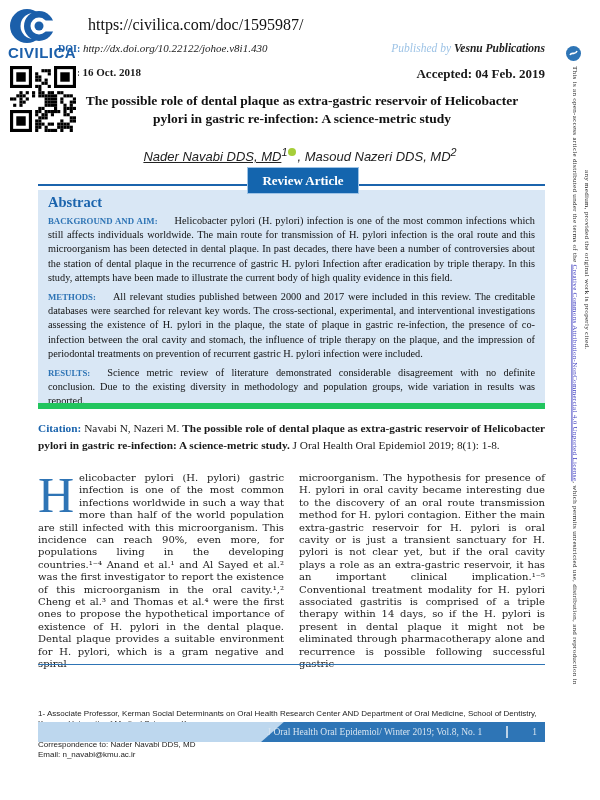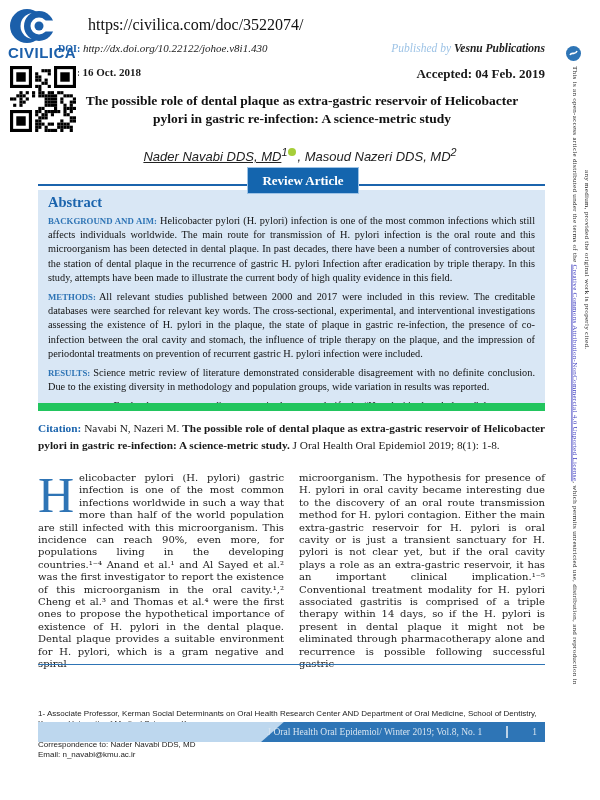--- a/index.html
+++ b/index.html
@@ -30,24 +30,24 @@
   .auth-underline{text-decoration:underline;}
   .orcid{display:inline-block;width:8px;height:8px;border-radius:50%;background:#A6CE39;
          vertical-align:super;margin:0 1px;}
   .badge-rule{position:absolute;left:38px;top:184px;width:507px;height:2px;background:#1B64AD;}
   .badge{position:absolute;left:247px;top:167px;width:110px;height:25px;background:#1465AE;
          color:#fff;font-weight:bold;font-size:13px;text-align:center;line-height:25px;z-index:2;
          border:1px solid #9DC3E6;}
 
   
   .abstract{position:absolute;left:38px;top:190px;width:487px;height:203px;background:#D9E7F5;
-            padding:4px 10px 6px 10px;border-bottom:8px solid #22c55e;overflow:hidden;}
+            padding:4px 10px 6px 10px;border-bottom:6px solid #22c55e;overflow:hidden;}
   .abstract h2{margin:0 0 2px 0;font-size:14.5px;color:#1B64AD;}
   .abs-p{margin:3px 0 5px 0;font-size:10.3px;line-height:1.38;text-align:justify;color:#111;}
-  .abs-label{color:#2E74B5;font-weight:bold;font-size:8.8px;margin-right:3px;}
+  .abs-label{color:#2E74B5;font-weight:bold;font-size:8.8px;margin-right:17px;}
 
   
   .citation{position:absolute;left:38px;top:420px;width:507px;font-size:11.3px;line-height:1.5;
             text-align:justify;}
   .cit-label{color:#1B64AD;font-weight:bold;}
   .cit-bold{font-weight:bold;}
 
   
   .bodycols{position:absolute;left:38px;top:472px;width:507px;}
   .col{width:246px;font-family:"DejaVu Serif",serif;font-size:10px;line-height:12.4px;
@@ -91,21 +91,21 @@
       <circle cx="34" cy="40" r="34" fill="#1B5FAA"></circle>
       <circle cx="47" cy="40" r="26" fill="#fff"></circle>
       <circle cx="58" cy="40" r="30" fill="#1B5FAA"></circle>
       <circle cx="58" cy="40" r="17" fill="#fff"></circle>
       <rect x="58" y="29" width="34" height="22" fill="#fff"></rect>
       <circle cx="58" cy="40" r="9" fill="#1B5FAA"></circle>
     </svg>
   </div>
   <div class="logo-word">CIVILICA</div>
 
-  <div class="doc-url">https://civilica.com/doc/3522074/</div>
+  <div class="doc-url">https://civilica.com/doc/1595987/</div>
 
   <div class="doi-line">
     <span class="doi-label">DOI:</span>
     <span class="doi-val">http://dx.doi.org/10.22122/johoe.v8i1.430</span>
   </div>
 
   <div class="published">
     <span class="pb">Published by</span>
     <span class="pub">Vesnu Publications</span>
   </div>

